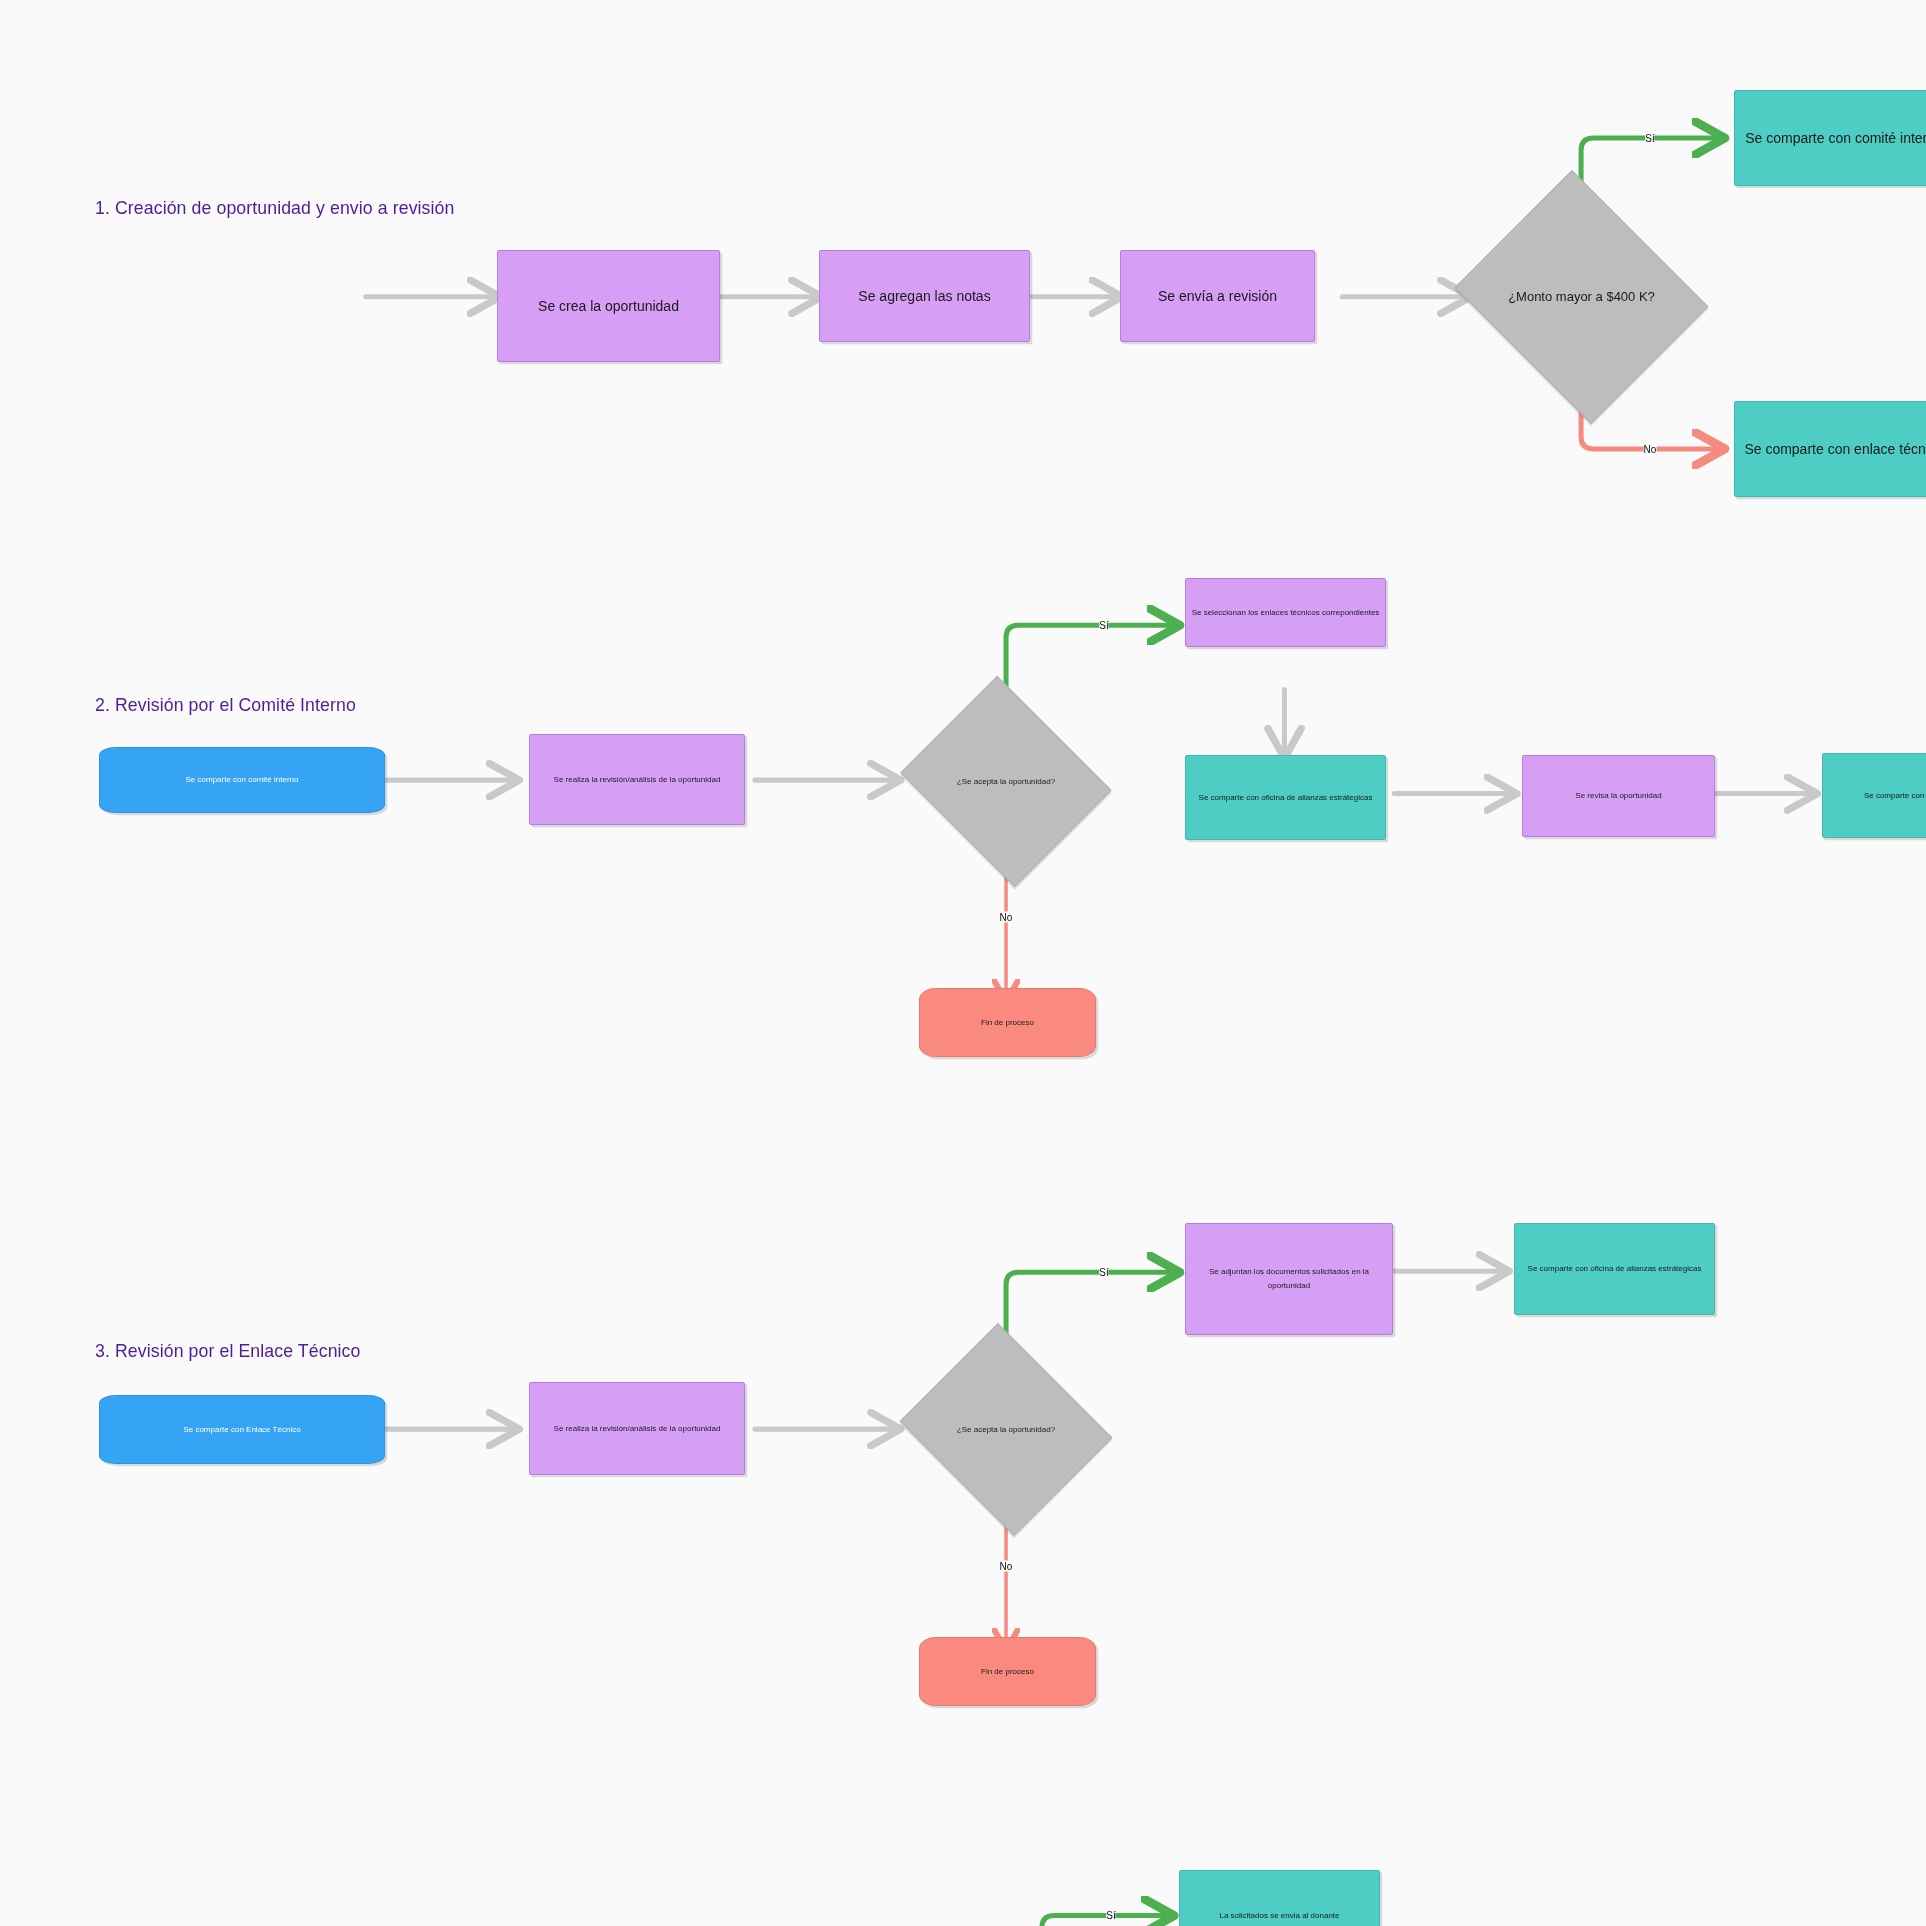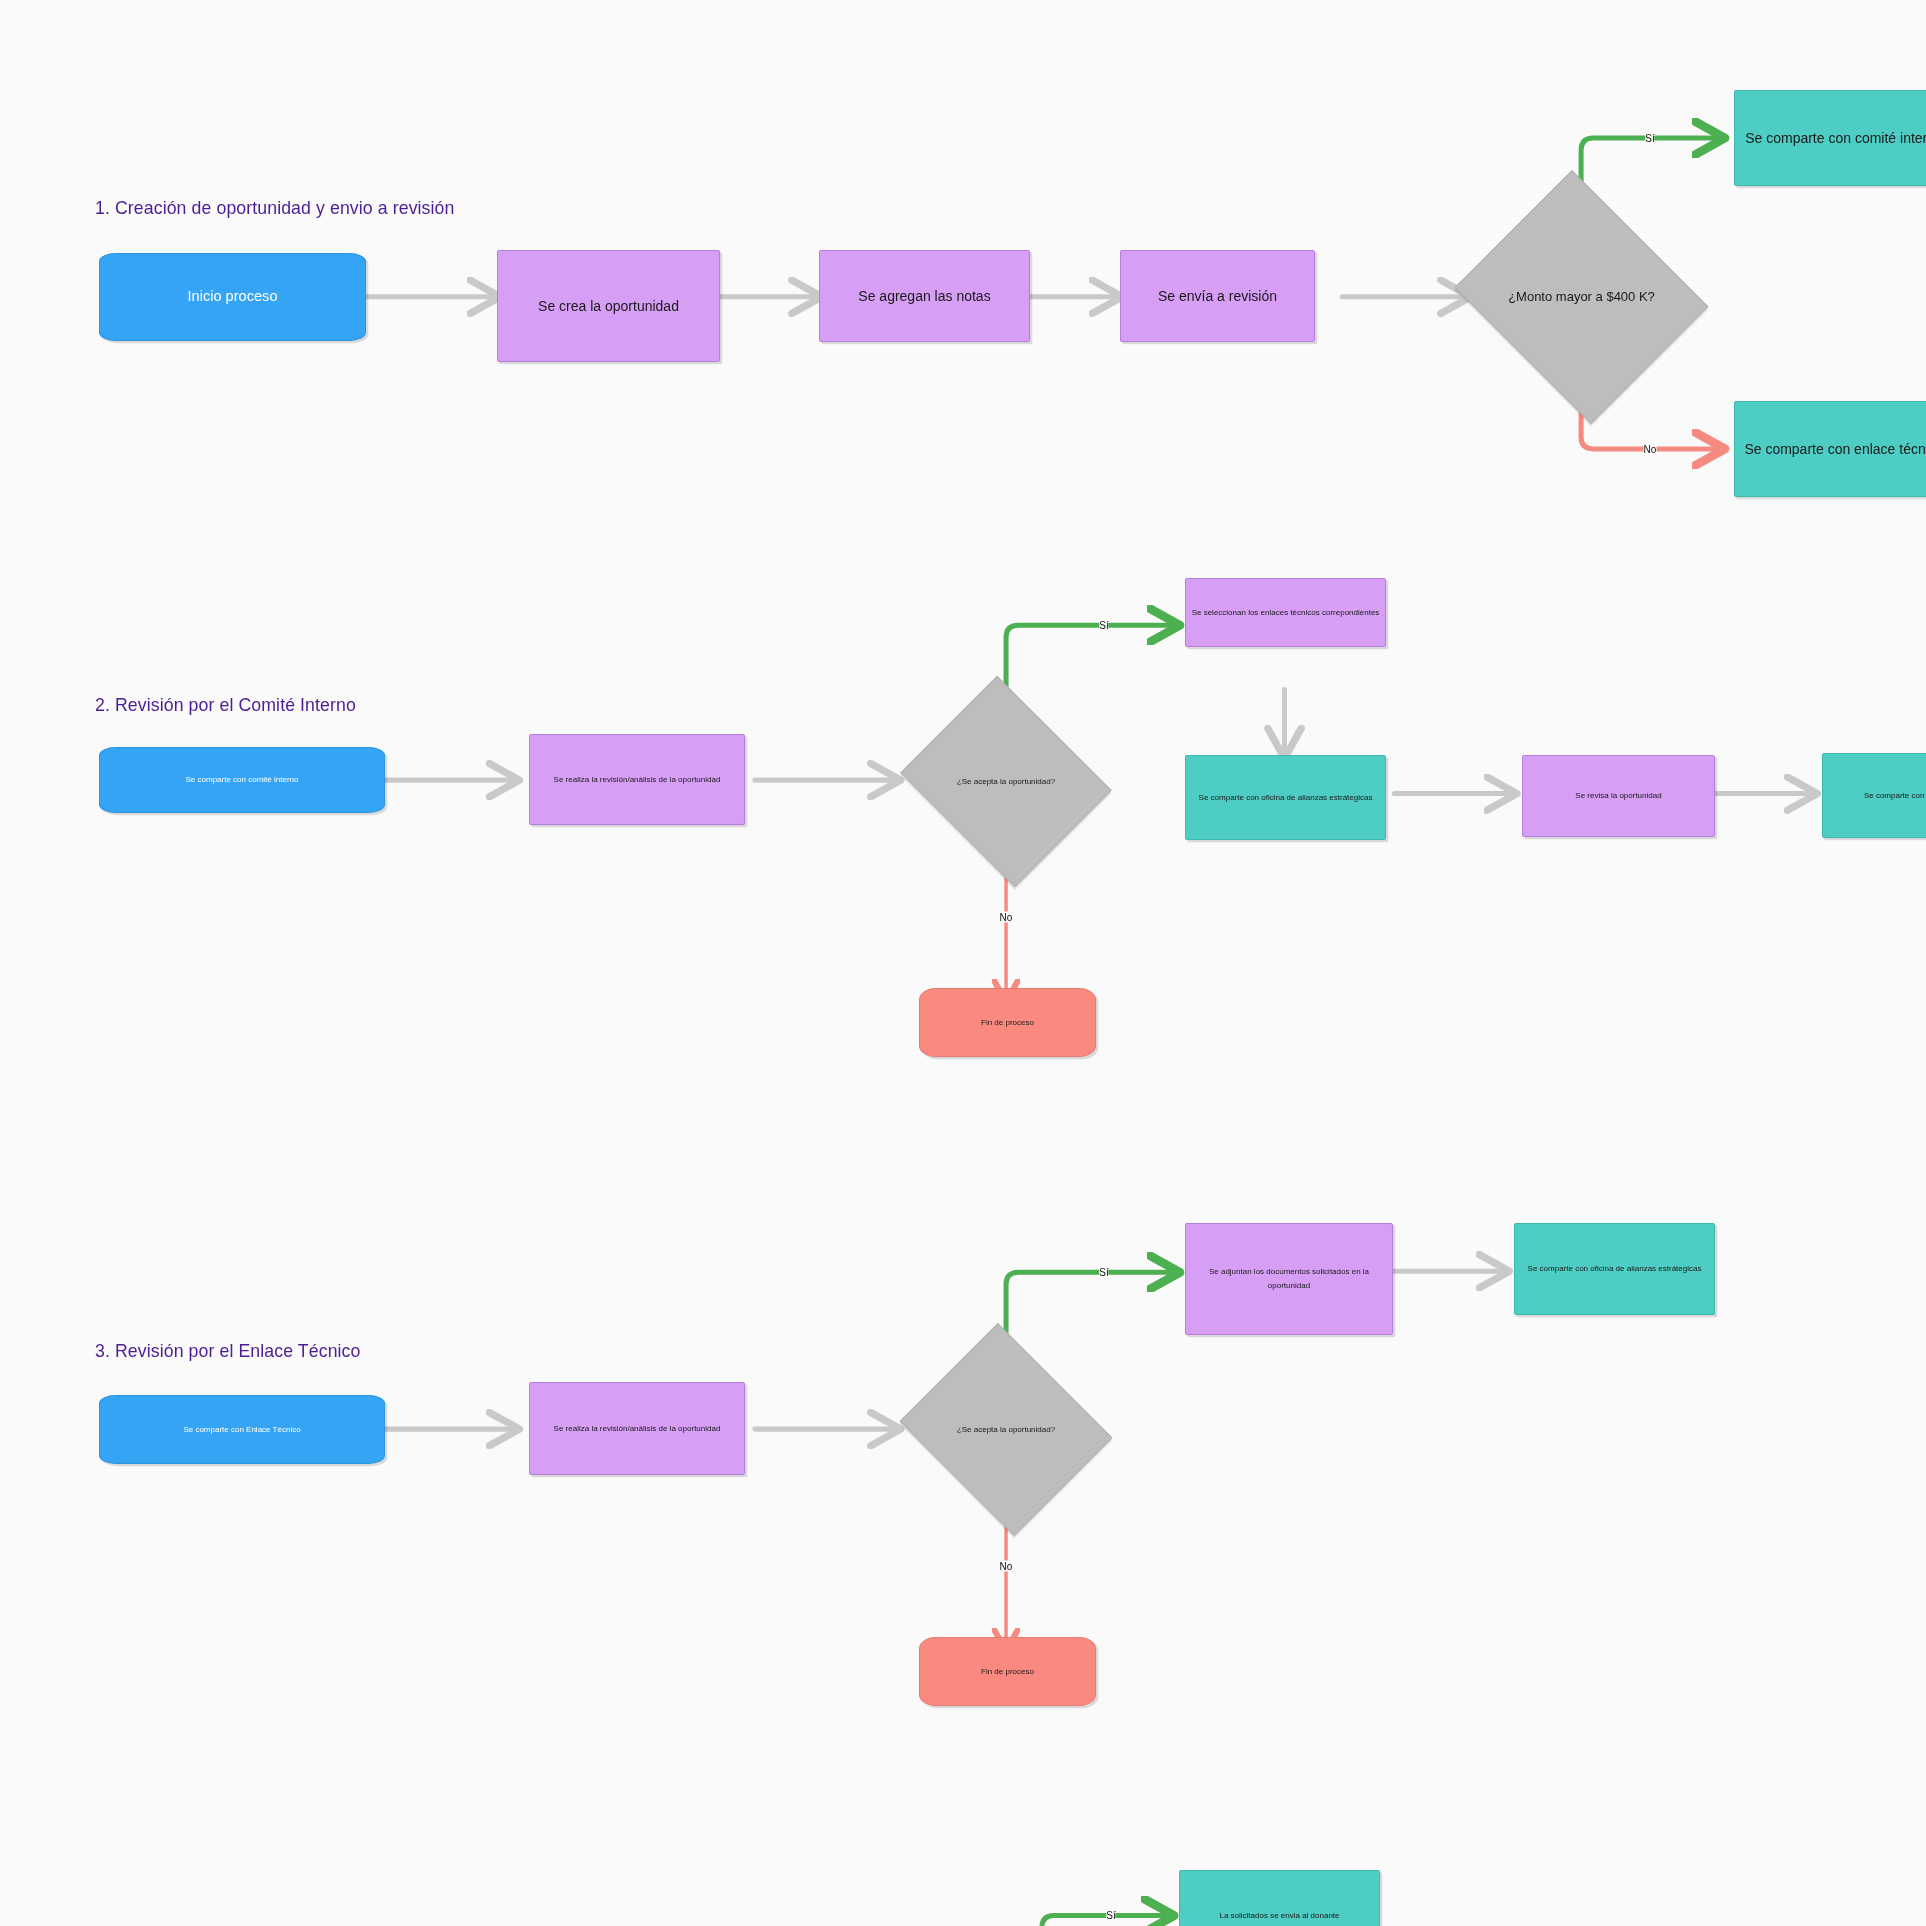--- a/index.html
+++ b/index.html
@@ -157,23 +157,20 @@
 
       <path d="M 1000,6915 L 1460,6915" stroke="#c9c9c9" stroke-width="13" marker-end="url(#ah-grey)"></path>
       <path d="M 1858,6775 L 1858,6490 Q 1858,6458 1890,6458 L 2420,6458" stroke="#4caf50" stroke-width="13" marker-end="url(#ah-green)"></path>
       <path d="M 1858,7060 L 1858,7385 Q 1858,7415 1890,7415 L 2455,7415" stroke="#f58a80" stroke-width="13" marker-end="url(#ah-red)"></path>
       <path d="M 2985,7415 L 3310,7415" stroke="#c9c9c9" stroke-width="13" marker-end="url(#ah-grey)"></path>
     </g>
   </svg>
 
   <div class="section-title" style="left:95px; top:198px;">1. Creación de oportunidad y envio a revisión</div>
 
-  <div class="node n-start" style="left:99px; top:253px; width:267px; height:88px; font-size:14.6px;">
-    <span>Inicio proceso</span>
-  </div>
   <div class="node n-process" style="left:497px; top:250px; width:223px; height:112px; font-size:14px;">
     <span>Se crea la oportunidad</span>
   </div>
   <div class="node n-process" style="left:819px; top:250px; width:211px; height:92px; font-size:14px;">
     <span>Se agregan las notas</span>
   </div>
   <div class="node n-process" style="left:1120px; top:250px; width:195px; height:92px; font-size:14px;">
     <span>Se envía a revisión</span>
   </div>
   <div class="node n-decision" style="left:1485px; top:214px; width:193px; height:166px; font-size:13px;">

